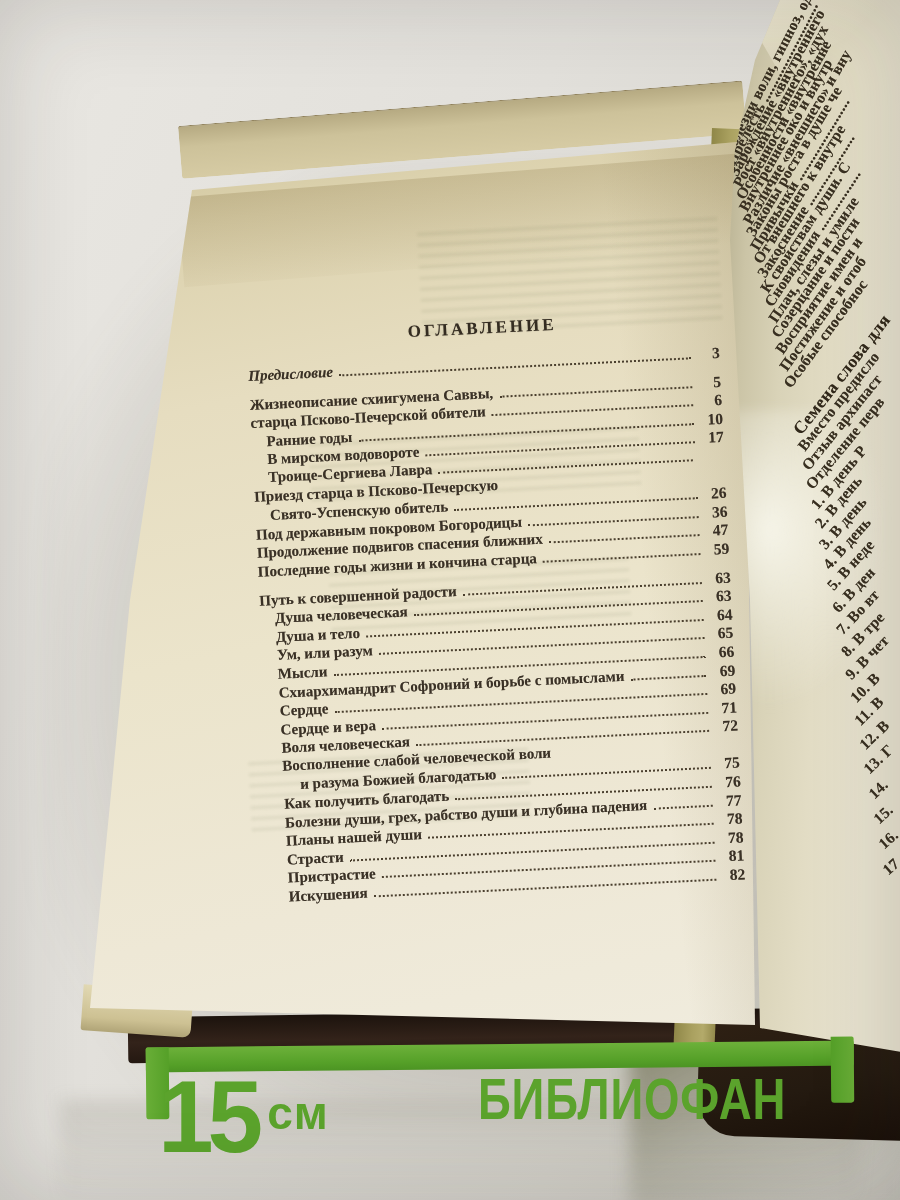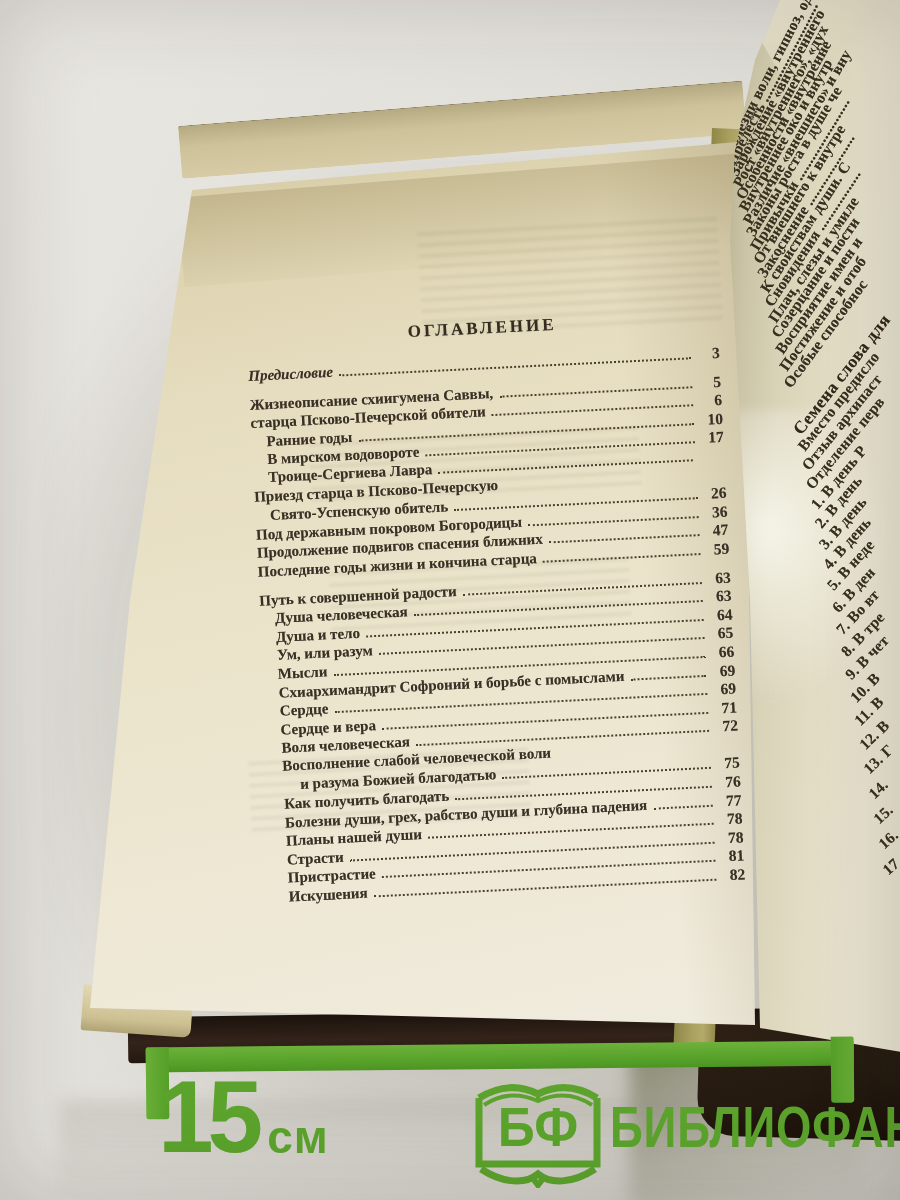--- a/index.html
+++ b/index.html
@@ -86,21 +86,21 @@
 
   
   .ruler{left:146px;top:1038px;width:708px;height:80px;transform:rotate(-.55deg);z-index:10;}
   .ruler-bar{position:absolute;left:0;top:6px;width:708px;height:25px;
     background:linear-gradient(180deg,#6db13a,#55a028 70%,#4c9423);border-radius:2px;}
   .ruler-cap-l{position:absolute;left:0;top:6px;width:23px;height:72px;
     background:linear-gradient(90deg,#69ae37,#55a028);border-radius:2px 0 3px 3px;}
   .ruler-cap-r{position:absolute;right:0;top:2px;width:23px;height:66px;
     background:linear-gradient(90deg,#55a028,#69ae37);border-radius:0 2px 3px 3px;}
   .ruler-text{left:158px;top:1066px;z-index:11;color:#5ba32c;
-    font-family:"Liberation Sans","DejaVu Sans",sans-serif;font-weight:bold;display:flex;align-items:flex-end;}
+    font-family:"Liberation Sans","DejaVu Sans",sans-serif;font-weight:bold;display:flex;align-items:center;}
   .ruler-value{font-size:100px;line-height:1;letter-spacing:-6px;transform:scaleY(1.02);}
   .ruler-unit{font-size:46px;line-height:1;margin:0 0 6px 10px;letter-spacing:1px;}
   .logo{left:472px;top:1076px;z-index:11;display:flex;align-items:center;color:#5ba32c;}
   .logo-icon{position:relative;width:132px;height:112px;}
   .logo-mono{position:absolute;left:6px;top:18px;width:120px;text-align:center;
     font-family:"Liberation Sans","DejaVu Sans",sans-serif;font-weight:bold;font-size:56px;
     letter-spacing:0px;color:#5ba32c;transform:scaleX(.92);}
   .logo-name{font-family:"Liberation Sans","DejaVu Sans",sans-serif;font-weight:bold;font-size:57px;
     transform:scaleX(.8);transform-origin:0 50%;letter-spacing:1px;margin-left:6px;margin-top:-10px;}
 
@@ -328,27 +328,16 @@
     <div class="ruler-cap-l"></div>
     <div class="ruler-cap-r"></div>
   </div>
 
   <div class="abs ruler-text">
     <span class="ruler-value">15</span>
     <span class="ruler-unit">см</span>
   </div>
 
   <div class="abs logo">
-    <div class="logo-icon">
-      <svg width="132" height="112" viewBox="0 0 132 112" fill="none" xmlns="http://www.w3.org/2000/svg">
-        <path d="M7 22 V88 H125 V22" stroke="#5ba32c" stroke-width="7"></path>
-        <path d="M7 22 C28 9 48 9 66 18 C84 9 104 9 125 22" stroke="#5ba32c" stroke-width="7"></path>
-        <path d="M12 29 C30 17 48 17 66 25 C84 17 102 17 120 29" stroke="#5ba32c" stroke-width="4"></path>
-        <path d="M66 18 V26" stroke="#5ba32c" stroke-width="4"></path>
-        <path d="M9 93 C32 108 54 108 66 98 C78 108 100 108 123 93" stroke="#5ba32c" stroke-width="7"></path>
-        <path d="M59 100 L66 109 L73 100" stroke="#5ba32c" stroke-width="6" fill="none"></path>
-      </svg>
-      <div class="logo-mono">БФ</div>
-    </div>
     <div class="logo-name">БИБЛИОФАН</div>
   </div>
 
 </div>
 
 </body></html>

